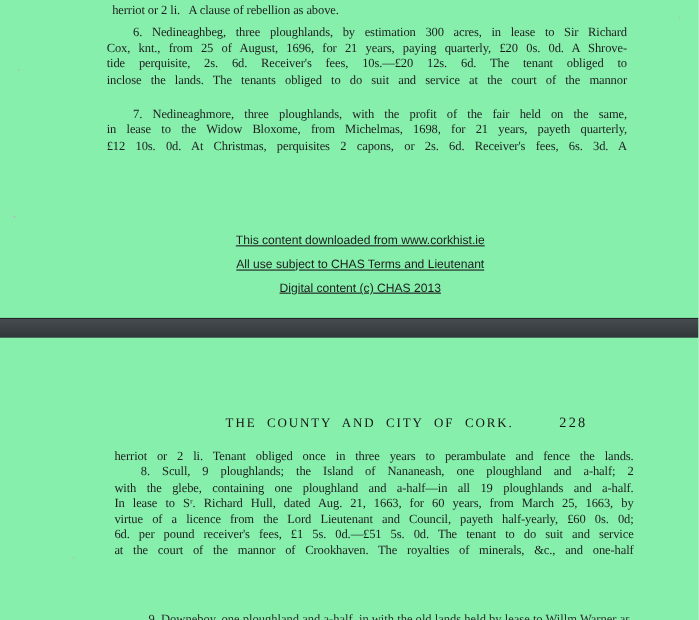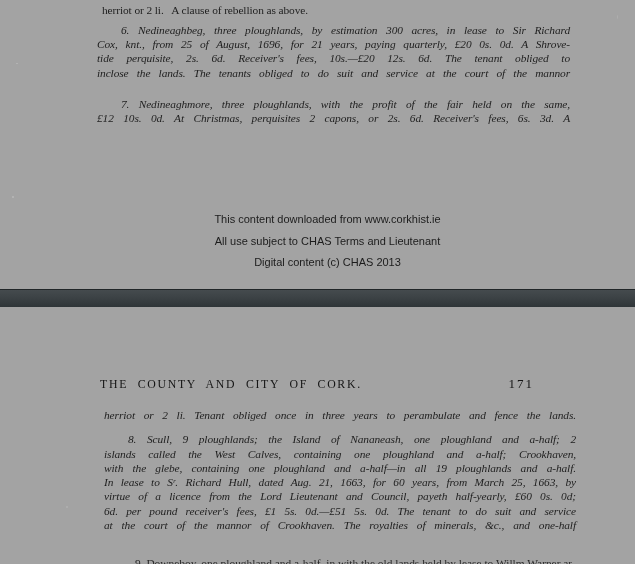--- a/index.html
+++ b/index.html
@@ -1,57 +1,57 @@
 <!DOCTYPE html>
 <html><head>
 <meta charset="utf-8">
 <style>
   html,body{margin:0;padding:0;}
   body{
     width:635px;height:564px;overflow:hidden;background:#ffffff;
     font-family:"Liberation Serif", serif;
   }
-  .canvas{position:relative;width:635px;height:564px;background:#a3a3a3;overflow:hidden;}
+  .canvas{position:relative;width:635px;height:564px;background:#86efac;overflow:hidden;}
 
   
   .textcol{position:absolute;color:#1e1e1e;}
   .line{
     font-size:11.4px;line-height:14.3px;letter-spacing:-0.1px;
     color:#1e1e1e;
   }
-  .just{text-align:justify;text-align-last:justify;font-style:italic;}
+  .just{text-align:justify;text-align-last:justify;}
   .short{white-space:pre-wrap;}
   .indent{text-indent:24px;}
   .para6{margin-top:5.5px;}
   .para7{margin-top:17px;}
-  .para8{margin-top:10px;}
+  .para8{margin-top:0;}
 
   #col-page1{left:97px;top:3px;width:473px;}
   #col-page2{left:104px;top:408px;width:472px;}
 
   
   .watermark{
     position:absolute;left:0;top:209px;width:100%;
     padding-left:20px;box-sizing:border-box;
     text-align:center;
     font-family:"Liberation Sans", sans-serif;
-    font-size:11px;line-height:21.5px;color:#1c1c1c;
+    font-size:11px;line-height:21.5px;color:#1c1c1c;text-decoration:underline;
   }
 
   
   .separator{
     position:absolute;left:0;top:289px;width:635px;height:17px;
     background:linear-gradient(180deg,#454b4e 0%,#3c4245 45%,#2f3538 100%);
     border-top:1px solid #212628;
   }
 
   
   .runhead{position:absolute;left:100px;top:377px;width:472px;height:15px;}
   .runhead .title{
-    display:block;text-align:left;
+    display:block;text-align:center;
     font-size:11.8px;letter-spacing:1.7px;word-spacing:5px;color:#151515;
   }
   .runhead .pagenum{
     position:absolute;right:38px;top:-1px;
     font-size:13px;letter-spacing:2px;color:#151515;
   }
 
   
   .cropped{
     position:absolute;left:100px;top:556px;width:472px;height:8px;
@@ -78,45 +78,45 @@
 
       <div class="para6">
         <div class="line just indent">6. Nedineaghbeg, three ploughlands, by estimation 300 acres, in lease to Sir Richard</div>
         <div class="line just">Cox, knt., from 25 of August, 1696, for 21 years, paying quarterly, £20 0s. 0d.  A Shrove-</div>
         <div class="line just">tide perquisite, 2s. 6d.  Receiver's fees, 10s.—£20 12s. 6d.  The tenant obliged to</div>
         <div class="line just">inclose the lands.  The tenants obliged to do suit and service at the court of the mannor</div>
       </div>
 
       <div class="para7">
         <div class="line just indent">7. Nedineaghmore, three ploughlands, with the profit of the fair held on the same,</div>
+        <div class="line just">in lease to the Widow Bloxome, from Michelmas, 1698, for 21 years, payeth quarterly,</div>
         <div class="line just">£12 10s. 0d.  At Christmas, perquisites 2 capons, or 2s. 6d.  Receiver's fees, 6s. 3d.  A</div>
       </div>
     </div>
 
     <div class="watermark">
       <div>This content downloaded from www.corkhist.ie</div>
       <div>All use subject to CHAS Terms and Lieutenant</div>
       <div>Digital content (c) CHAS 2013</div>
     </div>
   </section>
 
   <div class="separator"></div>
 
   <section>
     <div class="runhead">
       <span class="title">THE COUNTY AND CITY OF CORK.</span>
-      <span class="pagenum">171</span>
+      <span class="pagenum">228</span>
     </div>
 
     <div class="textcol" id="col-page2">
       <div class="line just">herriot or 2 li.  Tenant obliged once in three years to perambulate and fence the lands.</div>
 
       <div class="para8">
         <div class="line just indent">8. Scull, 9 ploughlands; the Island of Nananeash, one ploughland and a-half; 2</div>
-        <div class="line just">islands called the West Calves, containing one ploughland and a-half; Crookhaven,</div>
         <div class="line just">with the glebe, containing one ploughland and a-half—in all 19 ploughlands and a-half.</div>
         <div class="line just">In lease to Sʳ. Richard Hull, dated Aug. 21, 1663, for 60 years, from March 25, 1663, by</div>
         <div class="line just">virtue of a licence from the Lord Lieutenant and Council, payeth half-yearly, £60 0s. 0d;</div>
         <div class="line just">6d. per pound receiver's fees, £1 5s. 0d.—£51 5s. 0d.  The tenant to do suit and service</div>
         <div class="line just">at the court of the mannor of Crookhaven.  The royalties of minerals, &amp;c., and one-half</div>
       </div>
     </div>
 
     <div class="cropped">9. Downeboy, one ploughland and a-half, in with the old lands held by lease to Willm Warner and</div>
   </section>

